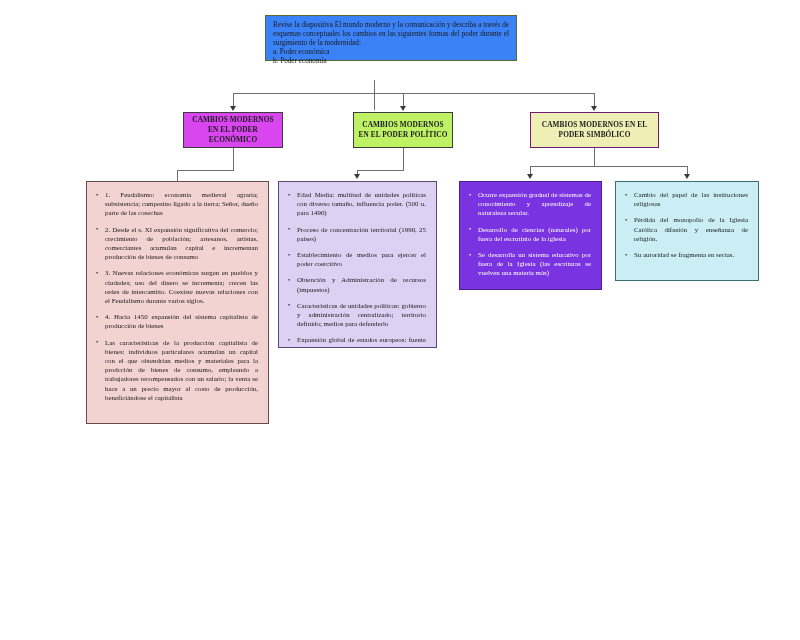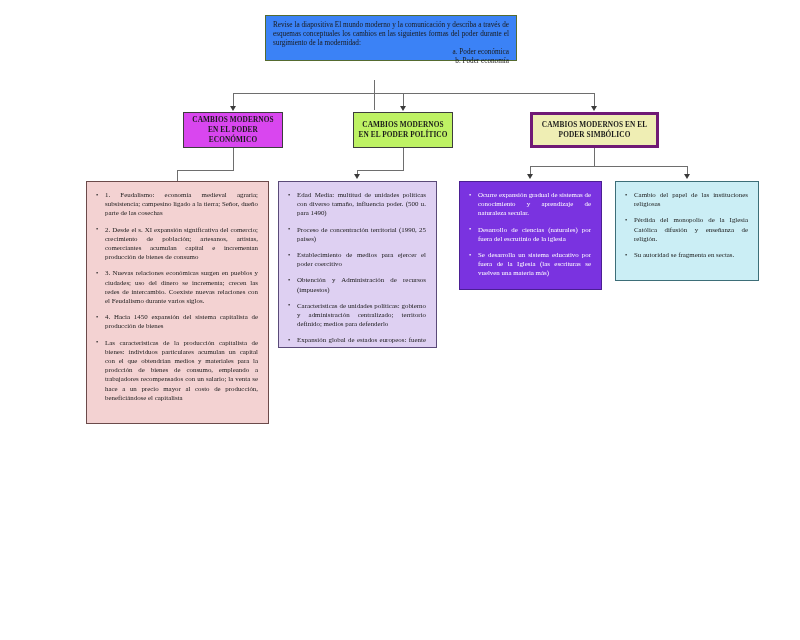--- a/index.html
+++ b/index.html
@@ -43,21 +43,21 @@
     line-height: 9.1px;
     color: #1a1a1a;
     text-align: justify;
     margin: 0;
   }
   .root-box .item {
     font-size: 7.2px;
     line-height: 9.1px;
     color: #1a1a1a;
     margin: 0;
-    text-align: right;
+    text-align: left;
   }
 
   
   .head-box {
     height: 36px;
     display: flex;
     align-items: center;
     justify-content: center;
     text-align: center;
     font-weight: bold;
@@ -73,21 +73,21 @@
     border: 1px solid #3d3d3d;
   }
   .head-pol {
     left: 353px; top: 112px; width: 100px;
     background: #bef264;
     border: 1px solid #3d3d3d;
   }
   .head-sim {
     left: 530px; top: 112px; width: 129px;
     background: #efeeb4;
-    border: 3px solid #701a75;
+    border: 1px solid #701a75;
   }
 
   
   .content-box {
     padding: 8px 8px 8px 6px;
     overflow: hidden;
   }
   .content-box ul {
     margin: 0;
     padding: 0 2px 0 12px;

